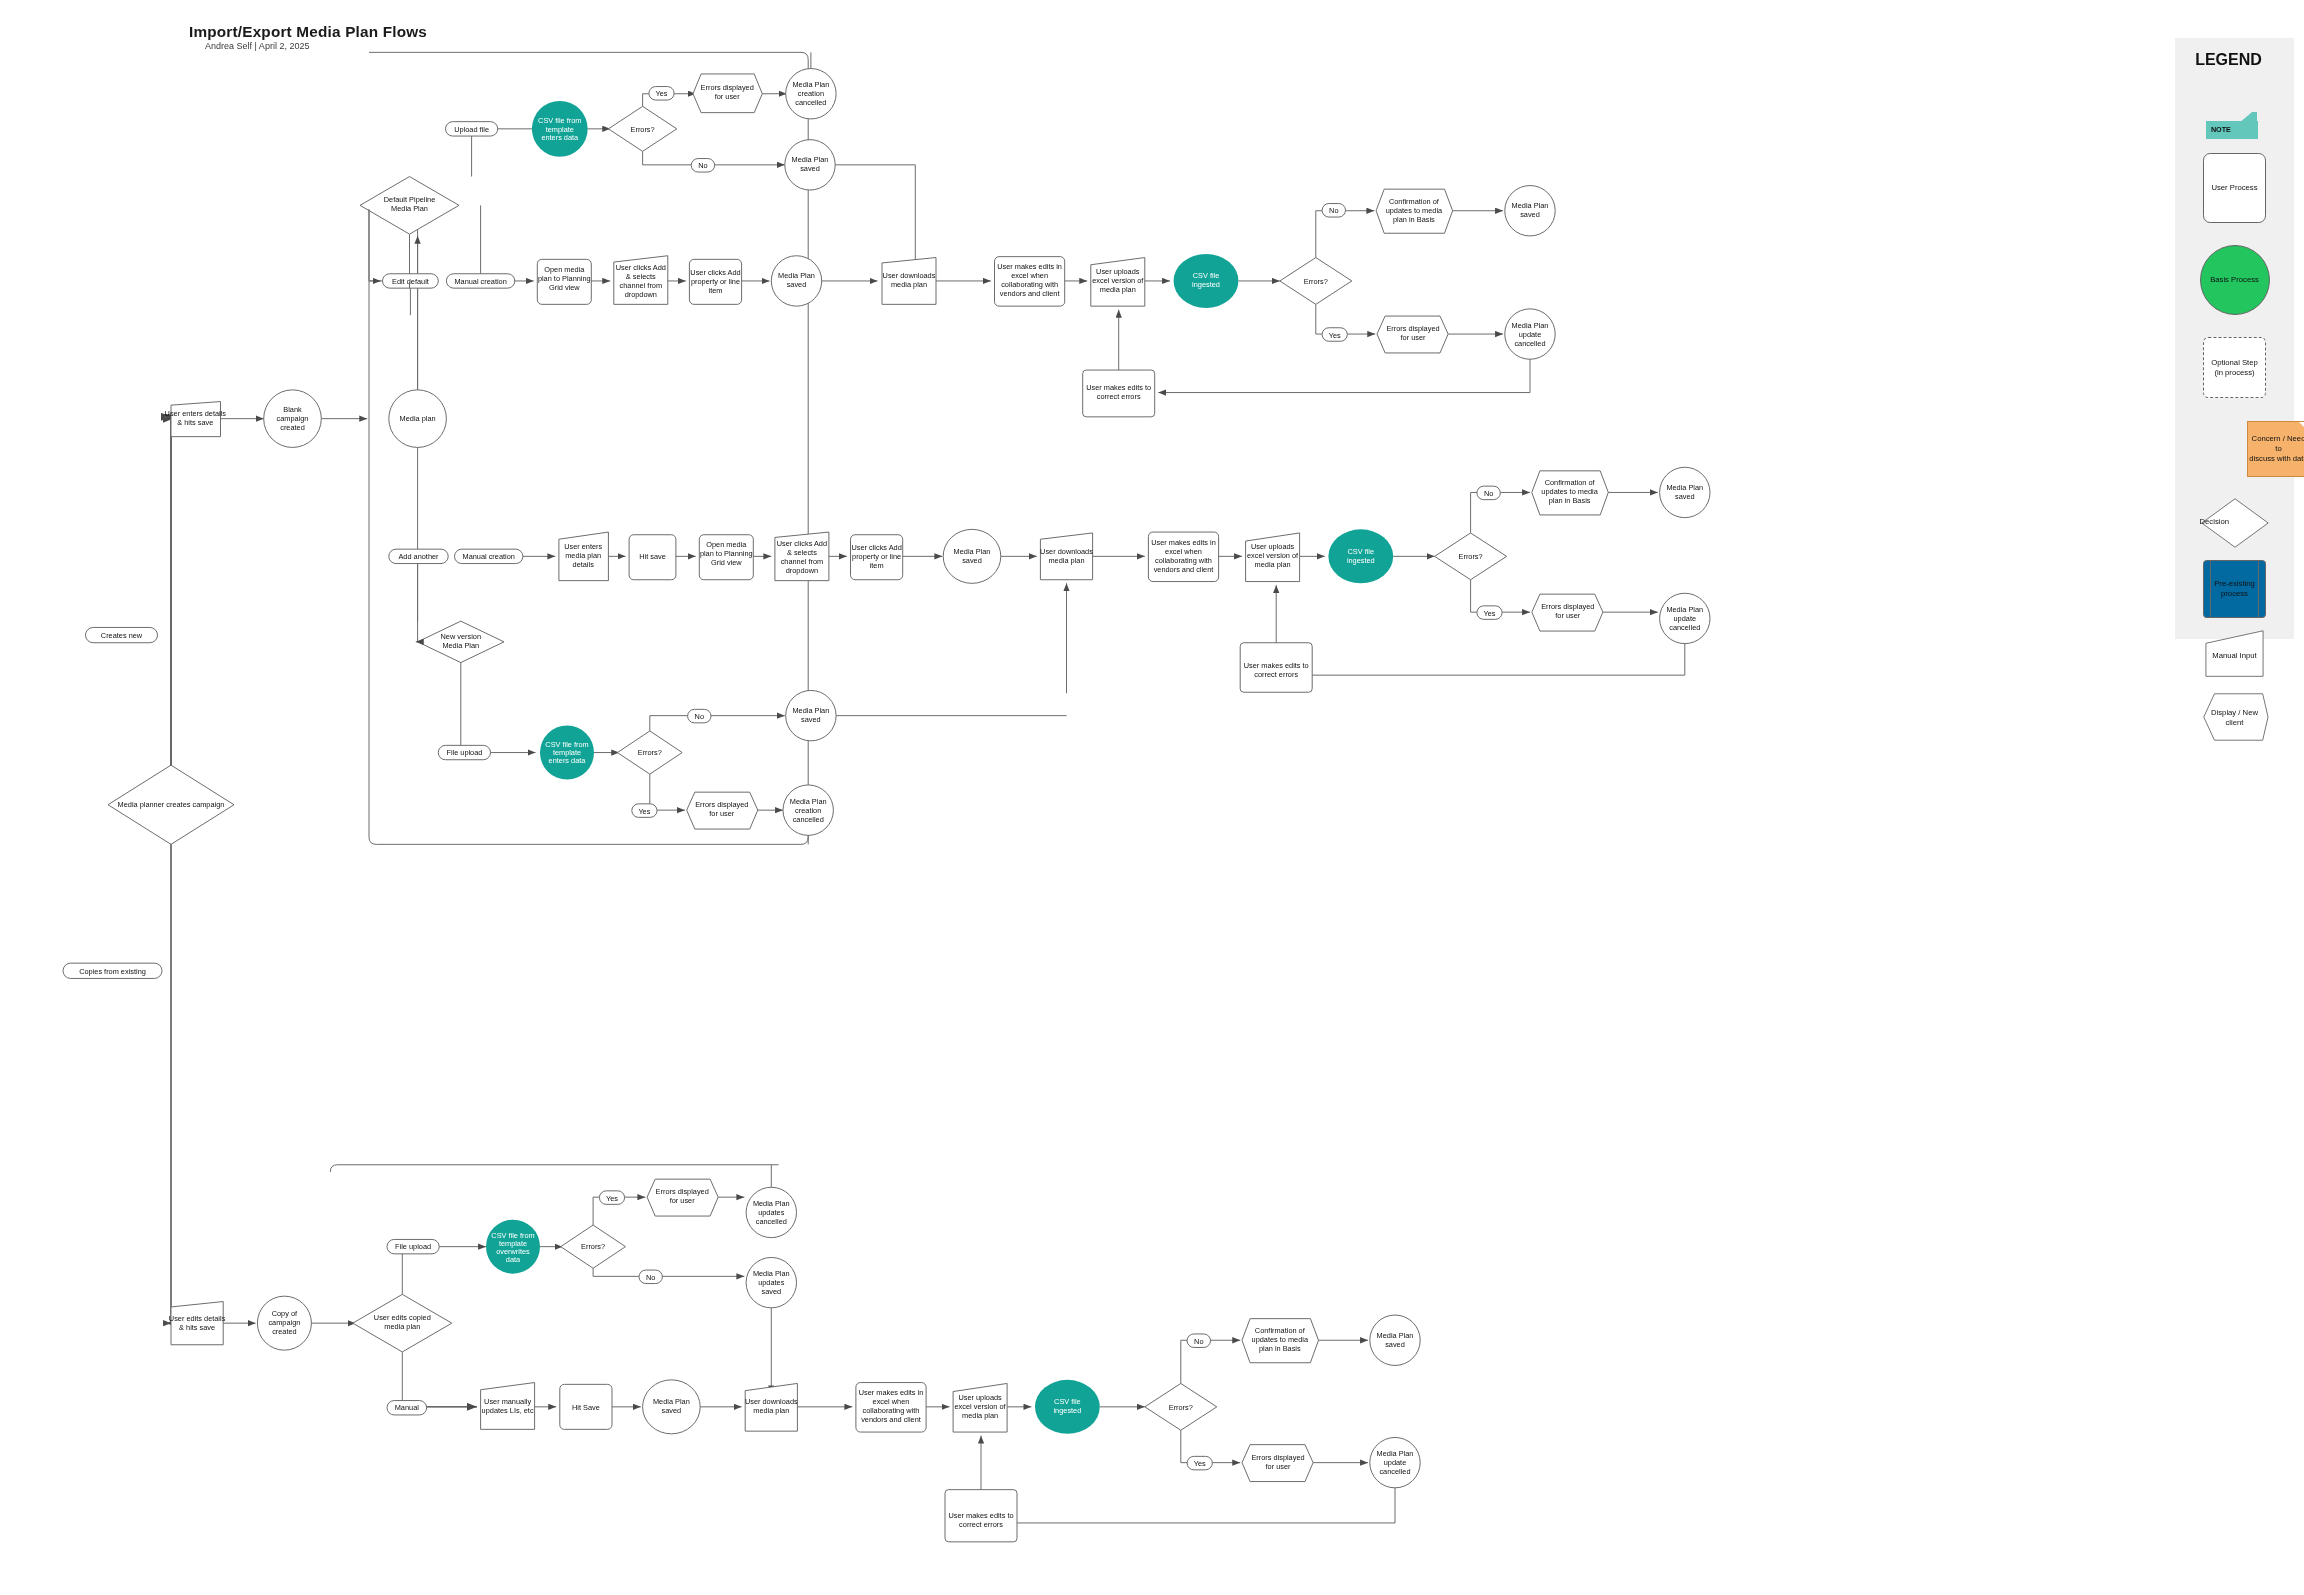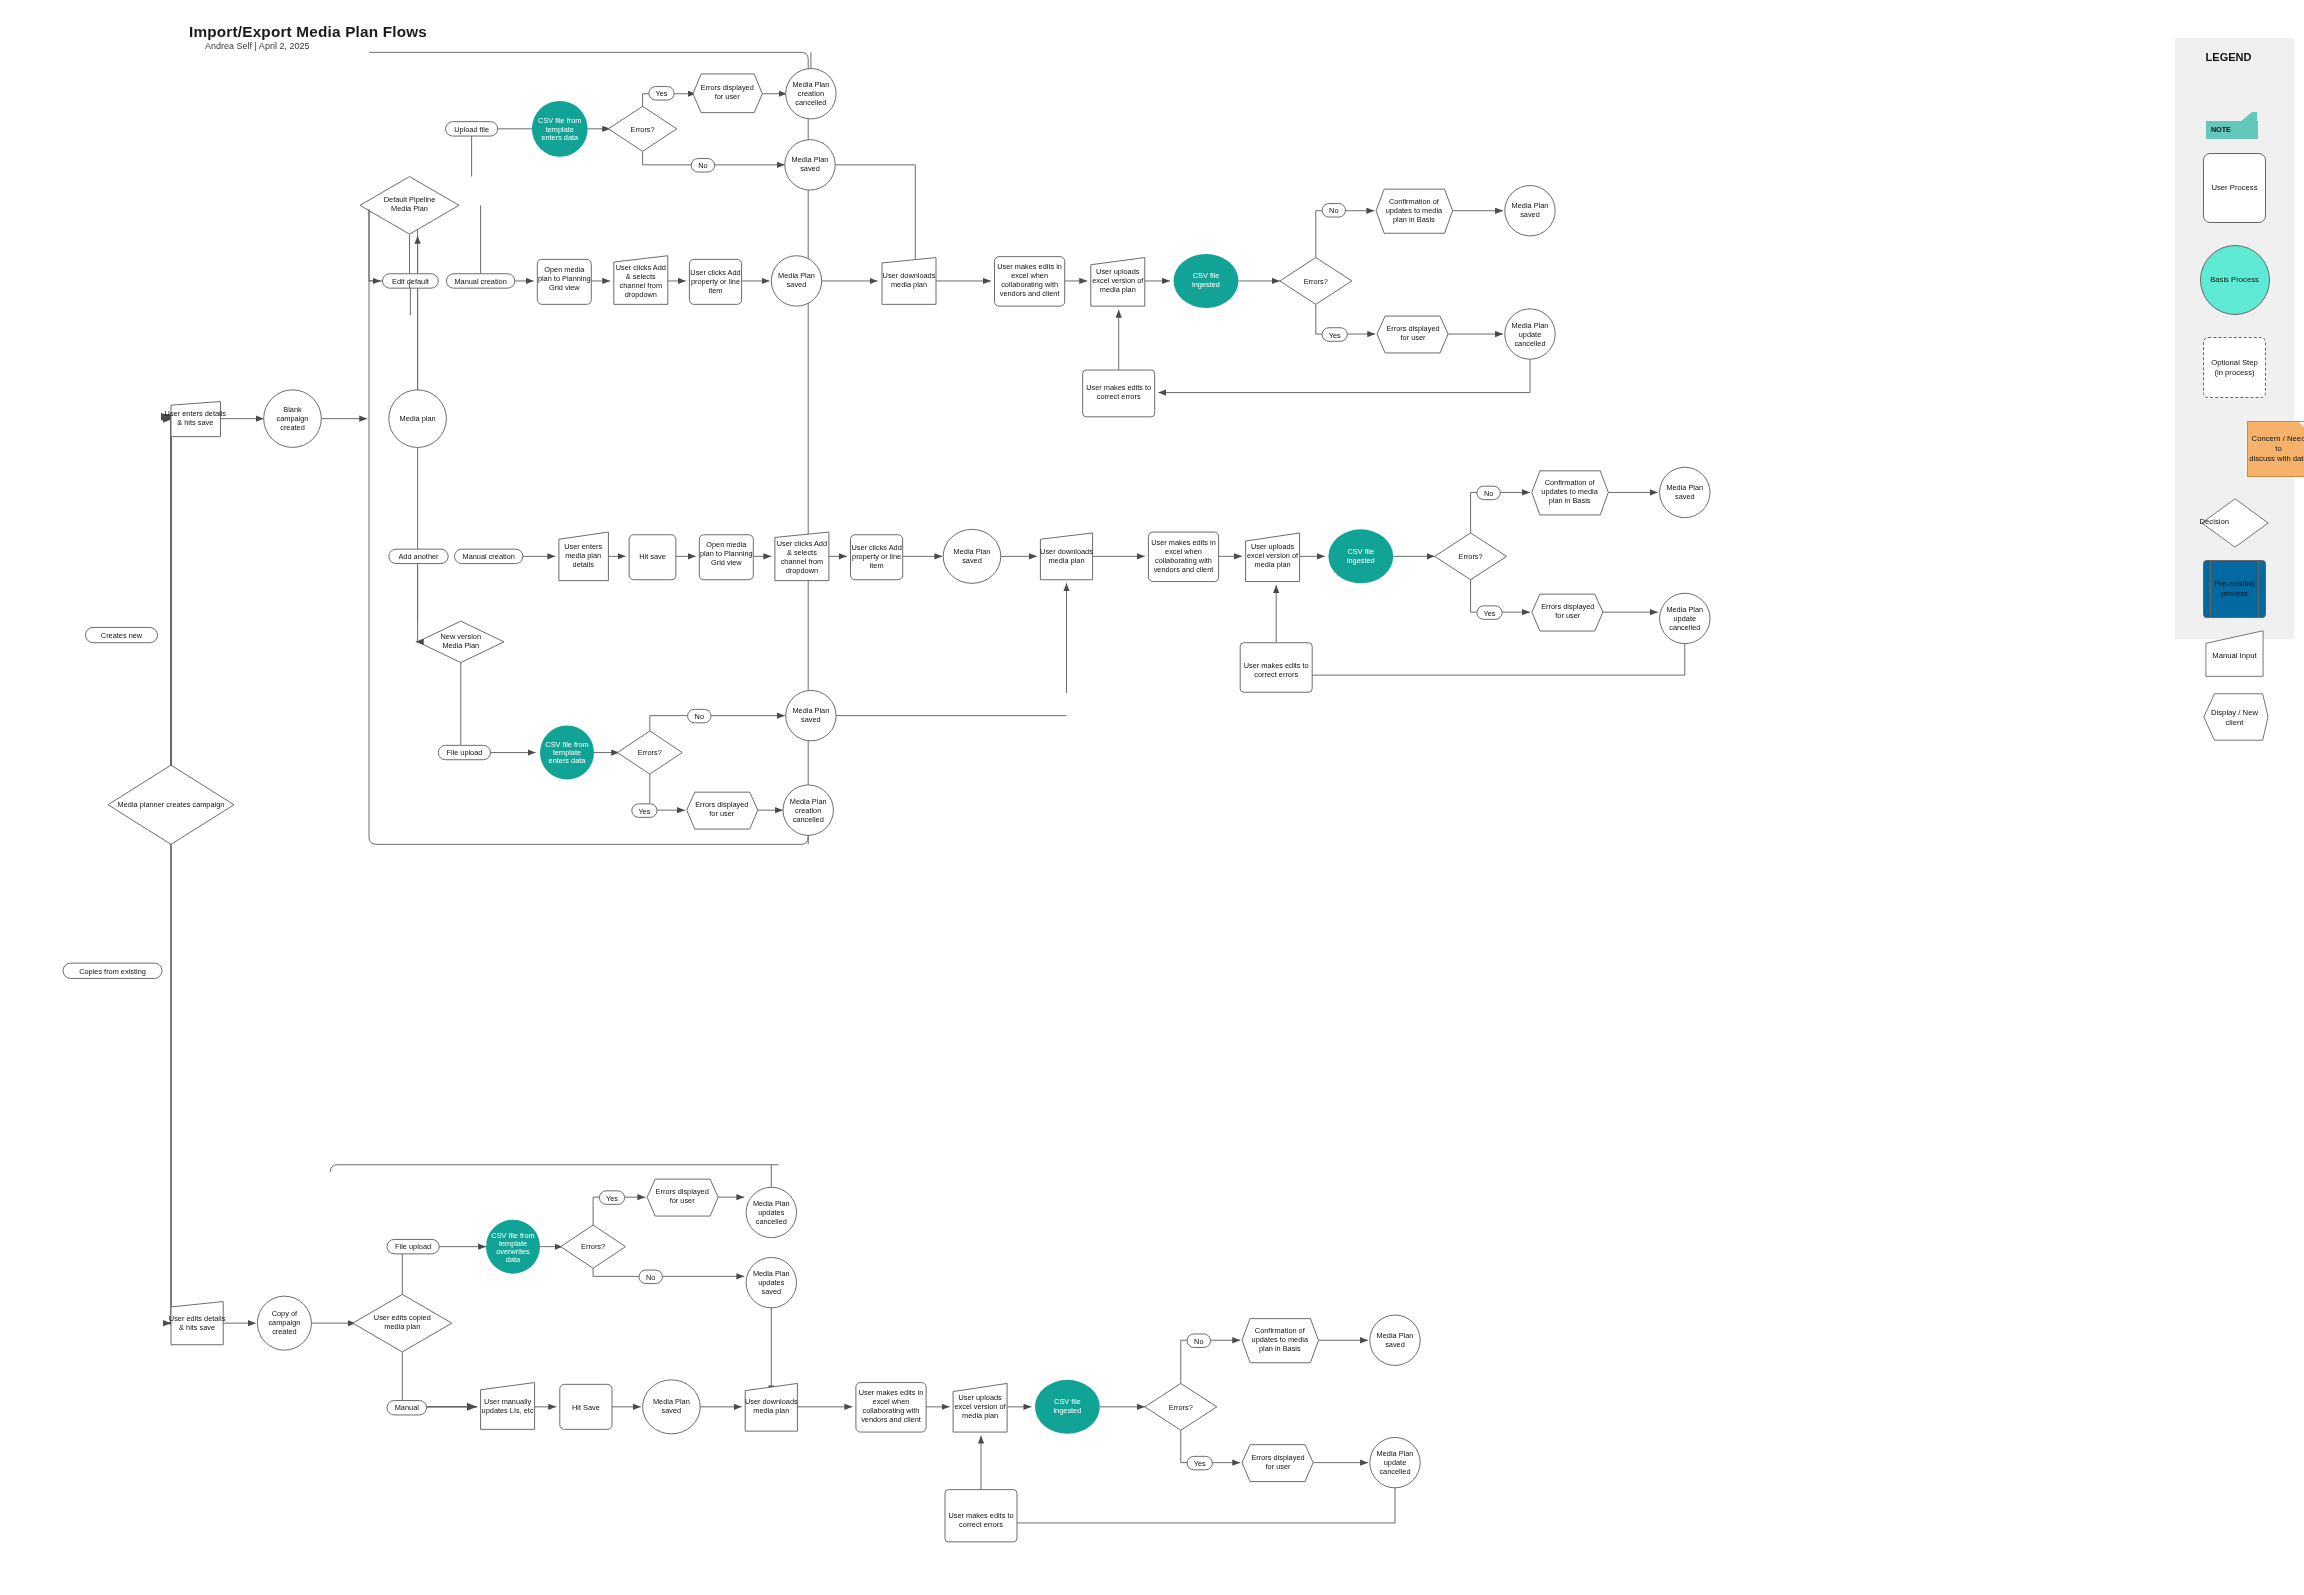--- a/index.html
+++ b/index.html
@@ -3,29 +3,29 @@
 <meta charset="utf-8">
 <style>
   html,body{margin:0;padding:0;background:#ffffff;}
   body{width:2304px;height:1596px;font-family:"Liberation Sans",sans-serif;overflow:hidden;position:relative;}
   #stage{position:relative;width:2304px;height:1596px;}
   svg#canvas{position:absolute;left:0;top:0;width:2304px;height:1596px;}
   .ttl{position:absolute;left:173px;top:22.5px;font-size:15.3px;font-weight:bold;color:#1a1a1a;letter-spacing:0.2px;margin-left:16px;}
   .sub{position:absolute;left:205px;top:41px;font-size:9px;color:#3a3a3a;}
   
   #legend{position:absolute;left:2175px;top:38px;width:119px;height:601px;background:#f0f0f0;}
-  #legend .lg-title{position:absolute;left:0;top:12.6px;width:107px;text-align:center;font-size:11px;font-weight:bold;color:#111;}
+  #legend .lg-title{position:absolute;left:0;top:12.6px;width:107px;text-align:center;font-size:16px;font-weight:bold;color:#111;}
   .lgrow{position:absolute;left:0;width:119px;text-align:center;}
   .lgtext{font-size:7.7px;color:#111;line-height:10px;}
   .note-shape{position:relative;width:58px;height:27px;margin:0 auto;}
   .note-body{position:absolute;left:0;top:9px;width:52px;height:18px;background:#63c7bc;}
   .note-tail{position:absolute;left:32px;top:0px;width:0;height:0;border-left:14.4px solid transparent;border-bottom:12.6px solid #63c7bc;border-right:5.4px solid #63c7bc;}
   .note-label{position:absolute;left:5.4px;top:12.6px;font-size:7.2px;font-weight:bold;color:#111;}
   .lg-box{width:61px;height:68px;border:0.9px solid #666;border-radius:7.2px;background:#fff;margin:0 auto;display:flex;align-items:center;justify-content:center;}
-  .lg-circle{width:68px;height:68px;border:0.9px solid #666;border-radius:50%;background:#5eead4;margin:0 auto;display:flex;align-items:center;justify-content:center;}
+  .lg-circle{width:68px;height:68px;border:0.9px solid #666;border-radius:50%;background:#22c55e;margin:0 auto;display:flex;align-items:center;justify-content:center;}
   .lg-dashed{width:61px;height:59px;border:0.9px dashed #666;border-radius:5.4px;background:#fff;margin:0 auto;display:flex;align-items:center;justify-content:center;}
   .lg-concern{position:relative;width:61px;height:54px;background:#f6b26b;border:0.9px solid #c98b3f;margin:0 auto;display:flex;align-items:center;justify-content:center;}
   .lg-concern:after{content:"";position:absolute;right:0;top:0;border-top:10px solid #fff;border-left:10px solid transparent;}
   .lg-diamond{width:70px;height:52px;margin:0 auto;position:relative;}
   .lg-preexist{position:relative;width:61px;height:56px;border:0.9px solid #666;border-radius:3.6px;background:#0369a1;margin:0 auto;display:flex;align-items:center;justify-content:center;}
   .lg-preexist:before,.lg-preexist:after{content:"";position:absolute;top:0;bottom:0;width:0.9px;background:#666;}
   .lg-preexist:before{left:6.3px;} .lg-preexist:after{right:6.3px;}
   .lg-manual{width:63px;height:50px;margin:0 auto;position:relative;}
   .lg-display{width:70px;height:50px;margin:0 auto;position:relative;}
 </style>

